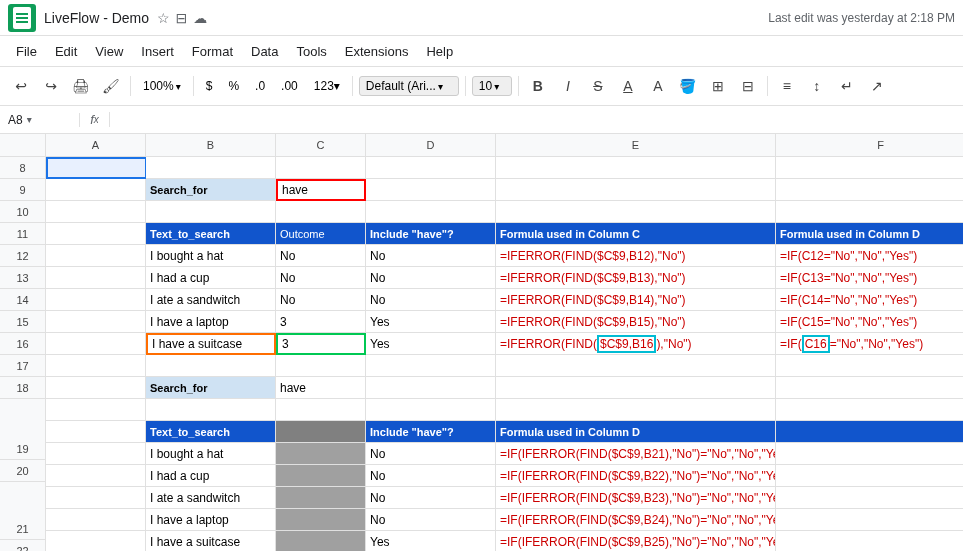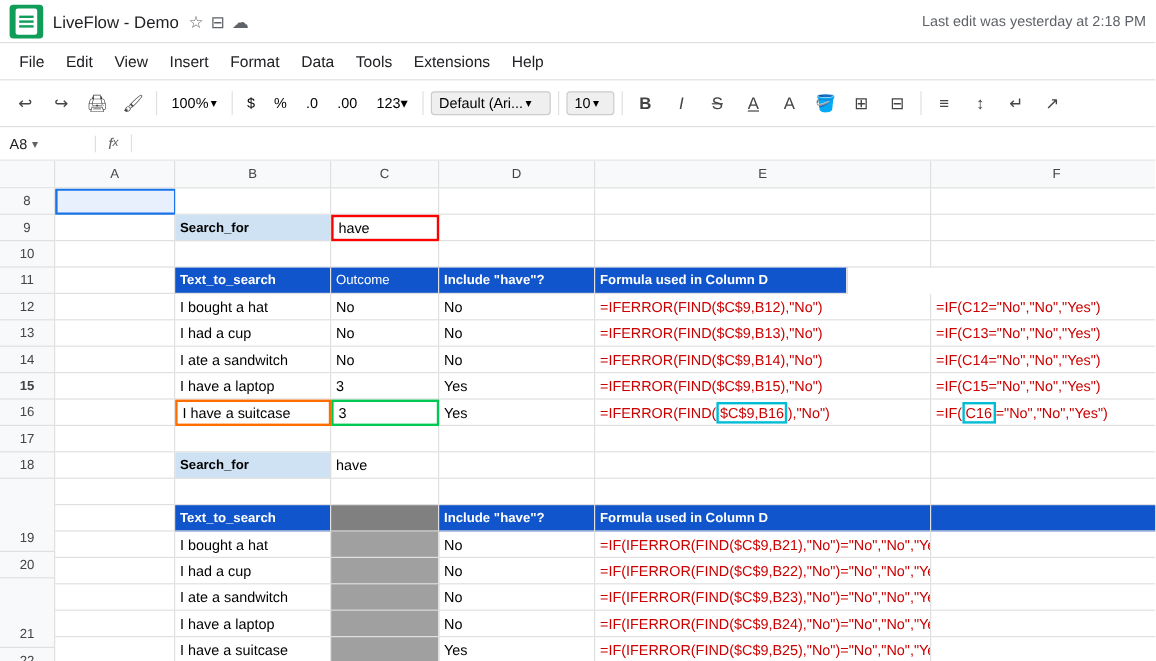--- a/index.html
+++ b/index.html
@@ -132,21 +132,21 @@
   <div style="display:flex;overflow:hidden;">
 
     <div style="display:flex;flex-direction:column;background:#f8f9fa;border-right:1px solid #e0e0e0;width:46px;min-width:46px;">
       <div style="height:22px;" class="row-num">8</div>
       <div style="height:22px;" class="row-num">9</div>
       <div style="height:22px;" class="row-num">10</div>
       <div style="height:22px;" class="row-num">11</div>
       <div style="height:22px;" class="row-num">12</div>
       <div style="height:22px;" class="row-num">13</div>
       <div style="height:22px;" class="row-num">14</div>
-      <div style="height:22px;font-weight:bold;" class="row-num">15</div>
+      <div style="height:22px;" class="row-num">15</div>
       <div style="height:22px;" class="row-num">16</div>
       <div style="height:22px;text-align:center;" class="row-num">17</div>
       <div style="height:22px;" class="row-num">18</div>
       <div style="height:22px;margin-top:39px;" class="row-num">19</div>
       <div style="height:22px;" class="row-num">20</div>
       <div style="height:22px;margin-top:36px;" class="row-num">21</div>
       <div style="height:22px;" class="row-num">22</div>
       <div style="height:22px;" class="row-num">23</div>
       <div style="height:22px;" class="row-num">24</div>
       <div style="height:22px;" class="row-num">25</div>
@@ -183,20 +183,21 @@
         <div style="width:280px;height:22px;" class="cell"></div>
         <div style="width:210px;height:22px;" class="cell"></div>
 
       </div>
 
       <div class="grid-row">
         <div style="width:100px;height:22px;" class="cell"></div>
         <div style="width:130px;height:22px;background:#1155cc;color:#fff;font-weight:bold;font-size:11px;" class="cell">Text_to_search</div>
         <div style="width:90px;height:22px;background:#1155cc;color:#fff;font-weight:normal;font-size:11px;" class="cell">Outcome</div>
         <div style="width:130px;height:22px;background:#1155cc;color:#fff;font-weight:bold;font-size:11px;" class="cell">Include "have"?</div>
+        <div style="width:280px;height:22px;background:#1155cc;color:#fff;font-weight:bold;font-size:11px;" class="cell">Formula used in Column C</div>
         <div style="width:210px;height:22px;background:#1155cc;color:#fff;font-weight:bold;font-size:11px;" class="cell">Formula used in Column D</div>
 
       </div>
 
       <div class="grid-row">
         <div style="width:100px;height:22px;" class="cell"></div>
         <div style="width:130px;height:22px;" class="cell">I bought a hat</div>
         <div style="width:90px;height:22px;" class="cell">No</div>
         <div style="width:130px;height:22px;" class="cell">No</div>
         <div style="width:280px;height:22px;color:#cc0000;" class="cell">=IFERROR(FIND($C$9,B12),"No")</div>

